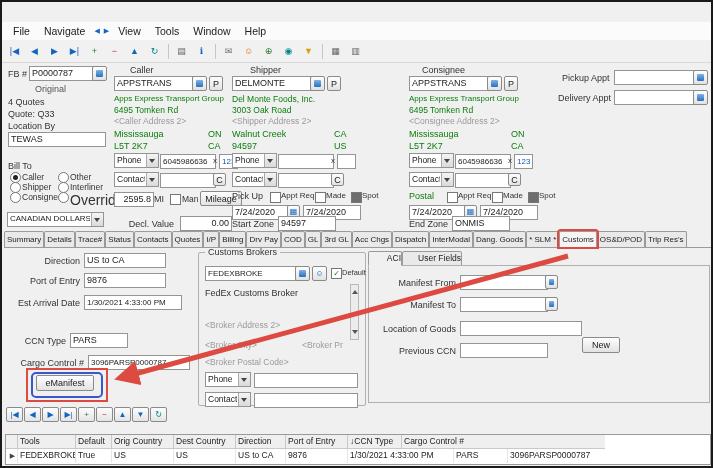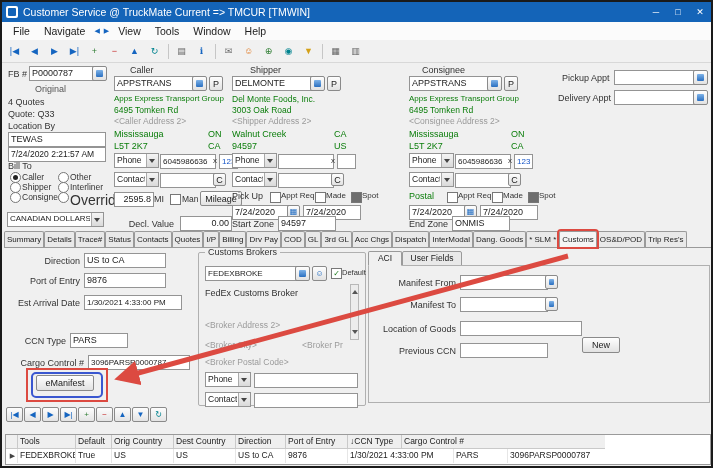--- a/index.html
+++ b/index.html
@@ -35,48 +35,41 @@
   .combo .da::after{content:"";position:absolute;left:2px;top:5px;border:3px solid transparent;border-top:4px solid #444}
   .cb{position:absolute;width:9px;height:9px;background:#fff;border:1px solid #777;font-size:8px;line-height:9px;text-align:center;color:#1a7a1a;box-sizing:content-box}
   .cb.filled{background:#6e6e6e}
   .radio{position:absolute;width:9px;height:9px;border:1px solid #777;border-radius:50%;background:#fff}
   .radio.on::after{content:"";position:absolute;inset:2px;background:#222;border-radius:50%}
   .group{position:absolute;border:1px solid #b0b0b0;border-radius:2px}
   .glegend{position:absolute;top:-6px;left:6px;background:#f0f0f0;padding:0 3px;font-size:9px;color:#333;white-space:nowrap}
   .tabstrip{position:absolute;left:2px;top:228px;width:709px;height:17px;display:flex;align-items:flex-end;border-bottom:1px solid #9a9a9a;white-space:nowrap;z-index:3}
   .tab{font-size:8px;padding:2px 2px;border:1px solid #9a9a9a;border-bottom:none;background:#e9e9e9;border-radius:2px 2px 0 0;height:11px;line-height:11px;flex:none}
   .tab.active{background:#f5f5f5;outline:2px solid #dc4a41;position:relative;z-index:5}
-  .minitab{position:absolute;font-size:8.5px;text-align:center;border:1px solid #9a9a9a;background:#e9e9e9;height:13px;line-height:13px;border-radius:2px 2px 0 0;box-sizing:content-box}
+  .minitab{position:absolute;font-size:8.5px;text-align:right;border:1px solid #9a9a9a;background:#e9e9e9;height:13px;line-height:13px;border-radius:2px 2px 0 0;box-sizing:content-box}
   .minitab.active{background:#f0f0f0;border-bottom-color:#f0f0f0;z-index:2}
   .panel{position:absolute;border:1px solid #b0b0b0}
   .vbtn{position:absolute;width:17px;height:15px;background:linear-gradient(#fdfdfd,#e4e4e4);border:1px solid #8a8a8a;border-radius:2px;font-size:8px;color:#1565c0;display:flex;align-items:center;justify-content:center;box-sizing:border-box}
   .grid{position:absolute;left:3px;top:432px;width:706px;height:31px;background:#fff;border:1px solid #9a9a9a;box-sizing:border-box;overflow:hidden}
   .grow{display:flex;height:14px}
   .gh{background:#efefef;border-right:1px solid #c9c9c9;border-bottom:1px solid #c9c9c9;font-size:8.5px;line-height:13px;padding-left:2px;box-sizing:border-box;white-space:nowrap;overflow:hidden;flex:none}
   .gc{border-right:1px solid #e6e6e6;font-size:8.5px;line-height:13px;padding-left:2px;box-sizing:border-box;white-space:nowrap;overflow:hidden;flex:none}
   .hlrect{position:absolute;border:2px solid #dc4a41;z-index:30}
   .bluerect{position:absolute;border:2px solid #3a57d0;border-radius:5px;z-index:31}
   .overlay{position:absolute;left:0;top:0;pointer-events:none;z-index:60}
   .scroll{position:absolute;width:9px;background:#ececec;border:1px solid #b8b8b8;box-sizing:border-box}
   .scroll .sa{position:absolute;left:1px;width:0;height:0;border:3px solid transparent}
   .scroll .up{top:2px;border-bottom:4px solid #555}
   .scroll .dn{bottom:2px;border-top:4px solid #555}
 </style>
 </head>
 <body>
 
 <div class="window">
 
-  <div class="titlebar">
-    <span class="appicon"></span>
-    <span class="title">Customer Service @ TruckMate Current =&gt; TMCUR [TMWIN]</span>
-    <span class="wctl">─</span>
-    <span class="wctl">□</span>
-    <span class="wctl">✕</span>
-  </div>
 
   <div class="menubar">
     <span class="mitem">File</span>
     <span class="mitem">Navigate</span>
     <span class="micon">◀</span>
     <span class="micon">▶</span>
     <span class="mitem">View</span>
     <span class="mitem">Tools</span>
     <span class="mitem">Window</span>
     <span class="mitem">Help</span>
@@ -106,21 +99,20 @@
   </div>
 
   <span class="lbl" style="left:6px;top:67px">FB #</span>
   <div class="fld" style="left:27px;top:64px;width:60px">P0000787</div>
   <span class="icbtn" style="left:90px;top:64px"></span>
   <span class="lbl" style="left:33px;top:82px;color:#555">Original</span>
   <span class="lbl" style="left:6px;top:95px">4 Quotes</span>
   <span class="lbl" style="left:6px;top:107px">Quote: Q33</span>
   <span class="lbl" style="left:6px;top:119px">Location By</span>
   <div class="fld" style="left:6px;top:130px;width:92px">TEWAS</div>
-  <div class="fld" style="left:6px;top:145px;width:92px;font-size:8.5px">7/24/2020 2:21:57 AM</div>
   <span class="lbl" style="left:6px;top:159px">Bill To</span>
   <span class="radio on" style="left:8px;top:170px"></span>
   <span class="lbl" style="left:20px;top:170px;font-size:8.5px">Caller</span>
   <span class="radio" style="left:8px;top:180px"></span>
   <span class="lbl" style="left:20px;top:180px;font-size:8.5px">Shipper</span>
   <span class="radio" style="left:8px;top:190px"></span>
   <span class="lbl" style="left:20px;top:190px;font-size:8.5px">Consignee</span>
   <span class="radio" style="left:56px;top:170px"></span>
   <span class="lbl" style="left:68px;top:170px;font-size:8.5px">Other</span>
   <span class="radio" style="left:56px;top:180px"></span>

